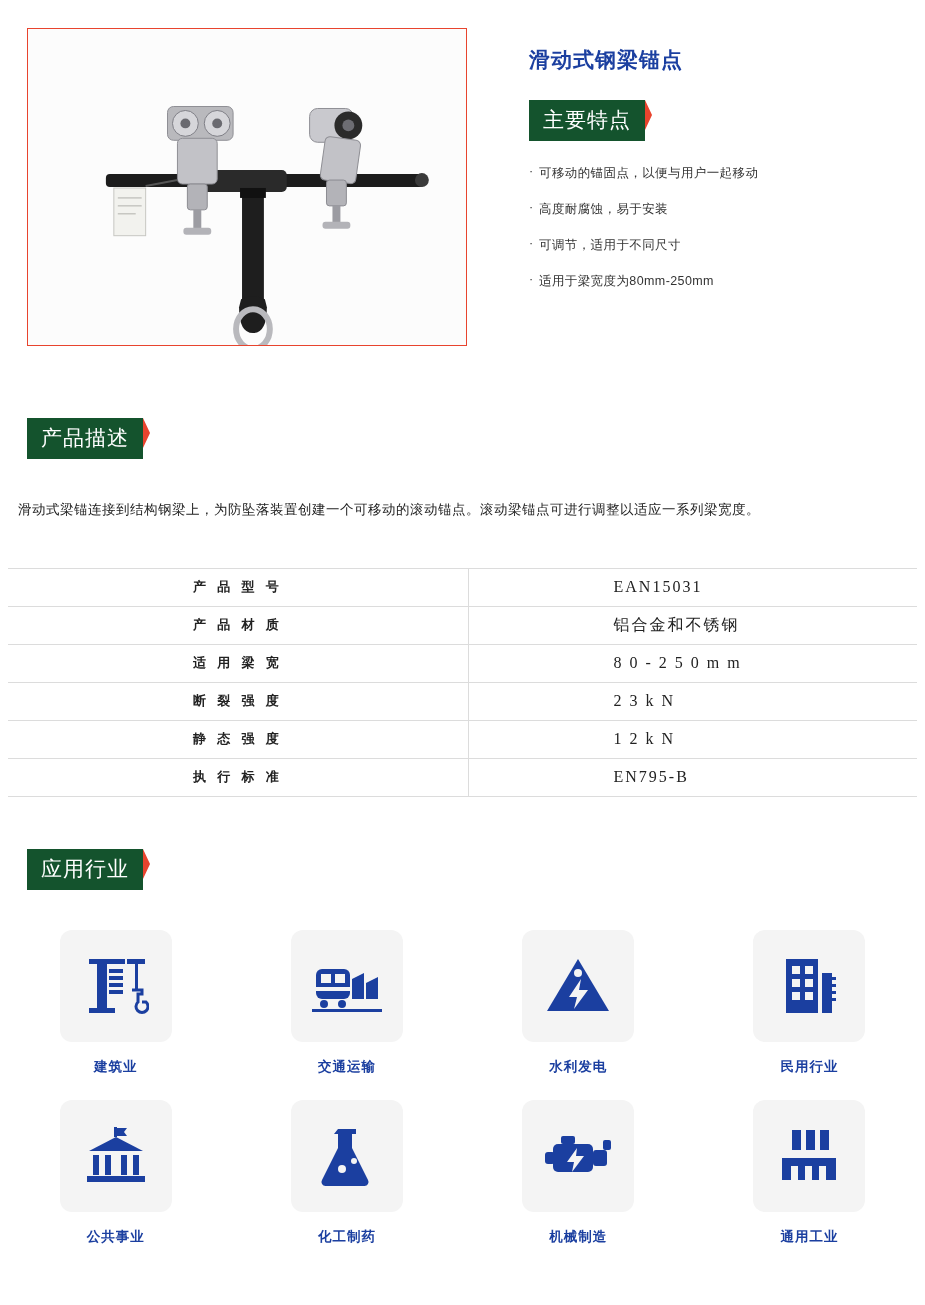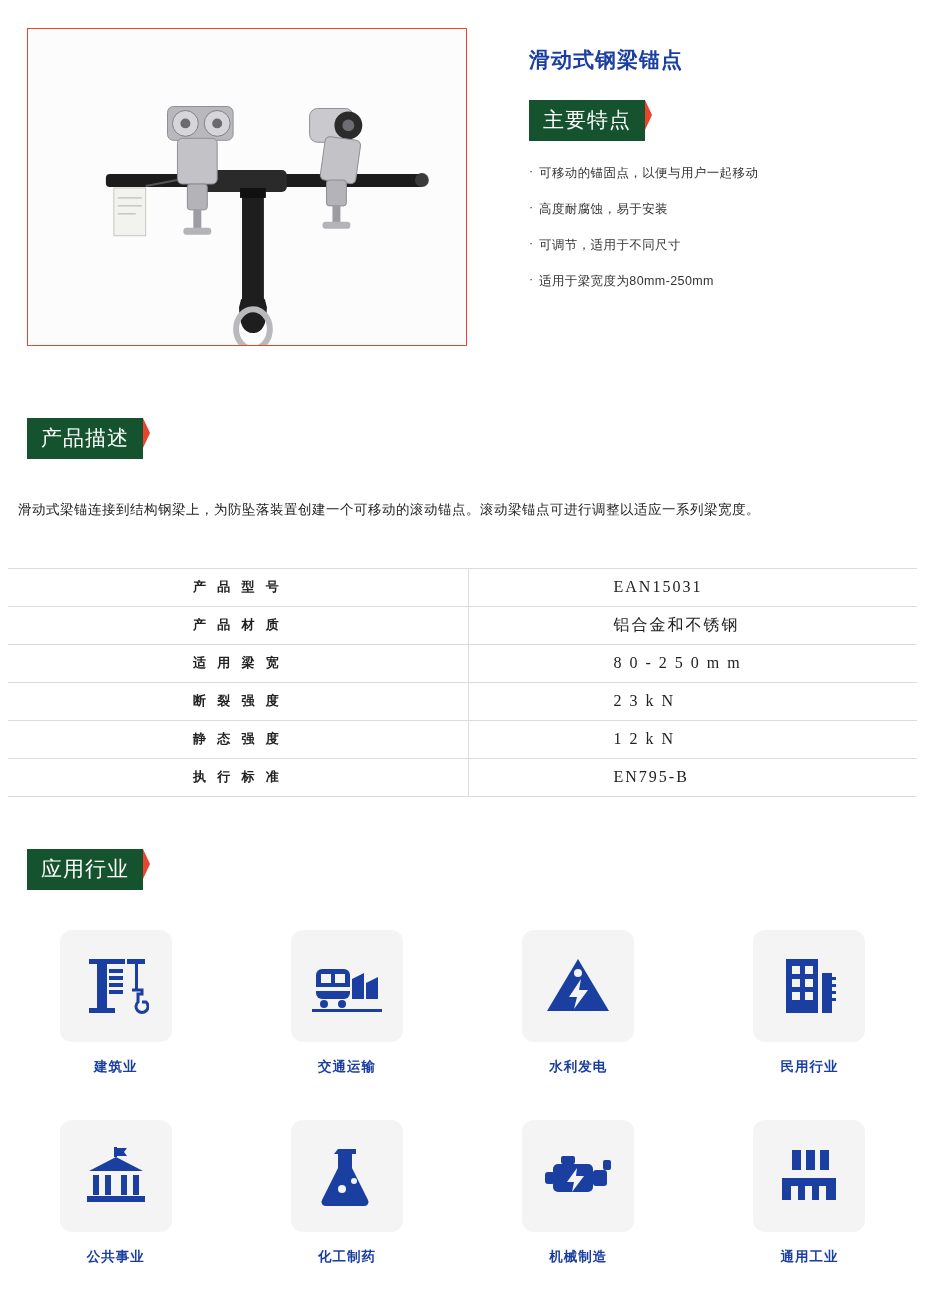--- a/index.html
+++ b/index.html
@@ -123,21 +123,21 @@
     font-family: "Liberation Serif", serif;
     font-size: 16px;
   }
 
   
   .industry-block { margin-top: 52px; padding-bottom: 40px; }
   .industry-grid {
     margin: 40px 0 0 0;
     display: grid;
     grid-template-columns: repeat(4, 1fr);
-    row-gap: 44px;
+    row-gap: 24px;
   }
   .industry-cell {
     display: flex;
     flex-direction: column;
     align-items: center;
   }
   .industry-icon {
     width: 112px;
     height: 112px;
     border-radius: 12px;

